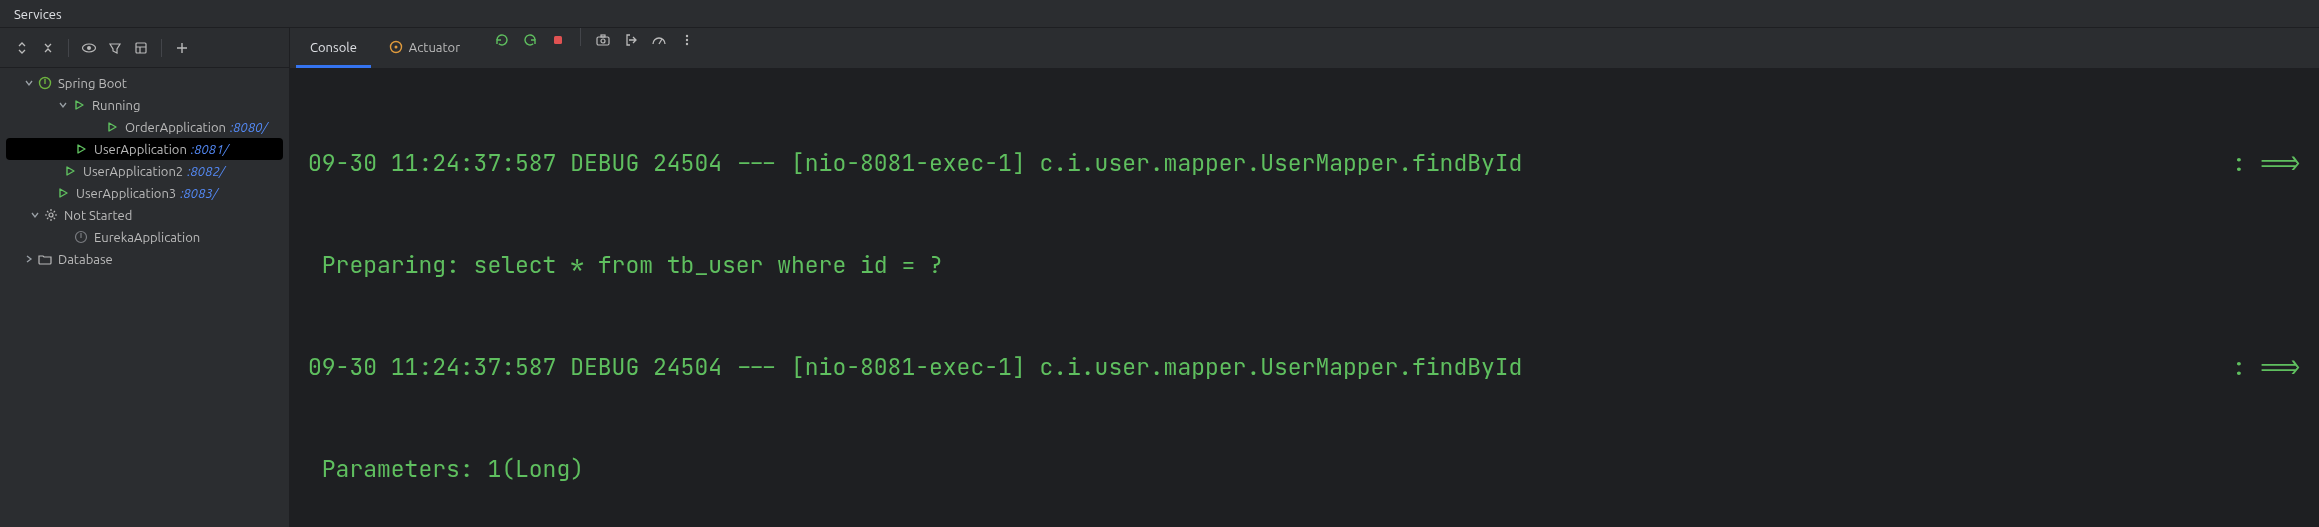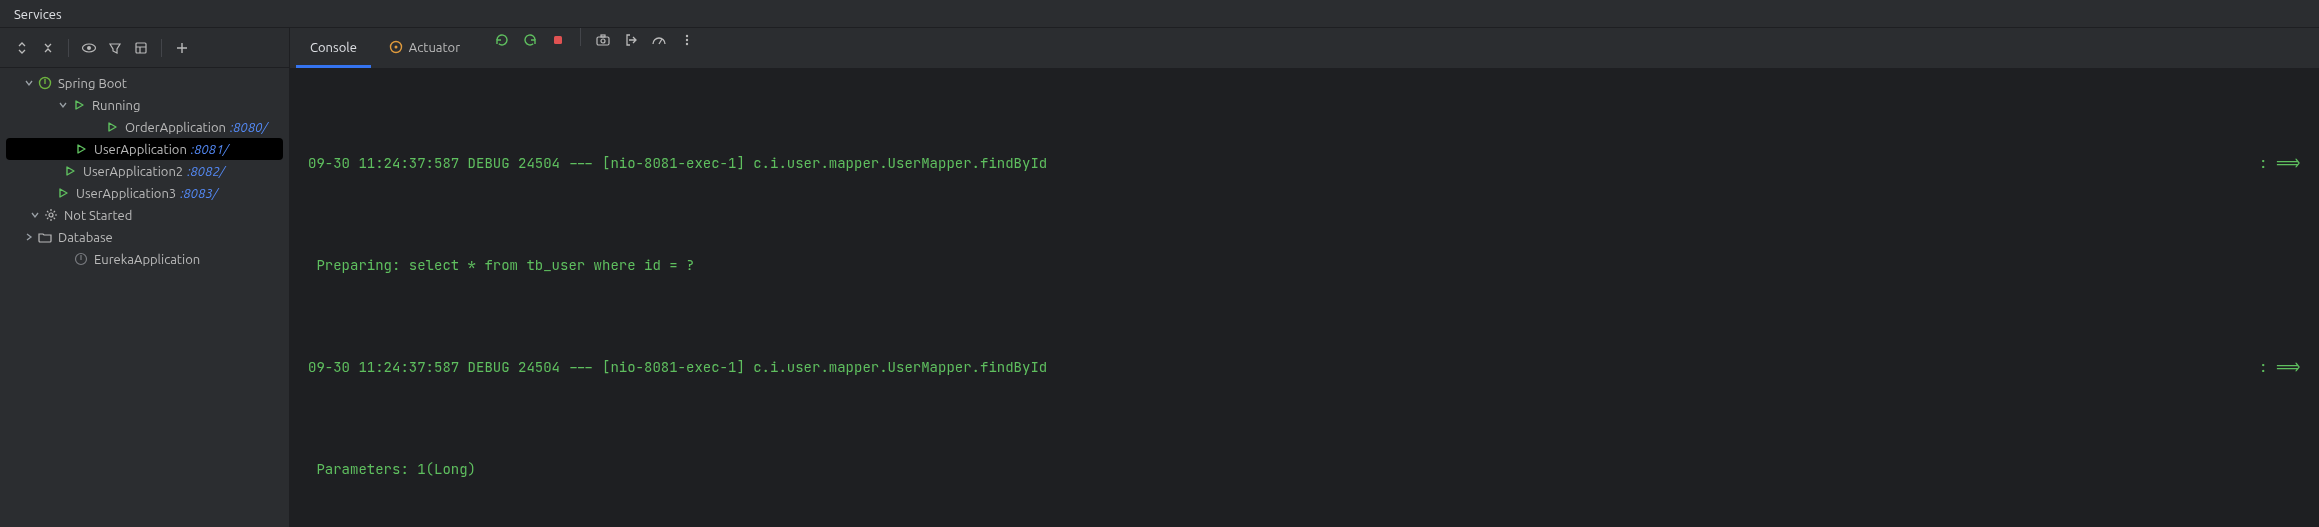--- a/index.html
+++ b/index.html
@@ -121,21 +121,21 @@
     border-bottom: 3px solid transparent;
   }
   .tab.active {
     border-bottom: 3px solid #3574f0;
     color: #dfe1e5;
   }
   .console {
     flex: 1;
     padding: 10px 18px;
     font-family: "JetBrains Mono", Menlo, Consolas, monospace;
-    font-size: 14px;
+    font-size: 23px;
     line-height: 34px;
     color: #5fbf5f;
     white-space: pre;
     overflow: auto;
   }
   .log-line { display: flex; }
   .log-main { flex: 0 0 auto; }
   .log-tail { margin-left: auto; padding-left: 60px; }
   svg { display: block; }
 </style>
@@ -261,42 +261,42 @@
             </svg>
           </span>
         <span class="ricon">
             <svg width="14" height="14" viewBox="0 0 14 14">
               <circle cx="7" cy="7" r="2" stroke="#bababa" stroke-width="1.2" fill="none"></circle>
               <path d="M7 1v2M7 11v2M1 7h2M11 7h2M3 3l1.4 1.4M9.6 9.6L11 11M11 3L9.6 4.4M4.4 9.6L3 11" stroke="#bababa" stroke-width="1.2"></path>
             </svg>
           </span>
         <span class="label">Not Started</span>
       </div>
+      <div class="tree-row" style="padding-left:72px">
+        <span class="ricon">
+            <svg width="14" height="14" viewBox="0 0 14 14">
+              <circle cx="7" cy="7" r="5.5" stroke="#7a7c80" stroke-width="1.2" fill="none"></circle>
+              <path d="M7 3v5" stroke="#7a7c80" stroke-width="1.2"></path>
+            </svg>
+          </span>
+        <span class="label">EurekaApplication</span>
+      </div>
+
       <div class="tree-row" style="padding-left:22px">
         <span class="chev">
             <svg width="10" height="10" viewBox="0 0 10 10">
               <path d="M3 2l4 3-4 3" stroke="#9aa0a6" stroke-width="1.3" fill="none"></path>
             </svg>
           </span>
         <span class="ricon">
             <svg width="14" height="12" viewBox="0 0 14 12">
               <path d="M1 3h4l1 1h7v6a1 1 0 0 1-1 1H2a1 1 0 0 1-1-1V3z" stroke="#bababa" stroke-width="1.2" fill="none"></path>
             </svg>
           </span>
         <span class="label">Database</span>
-      </div>
-
-      <div class="tree-row" style="padding-left:72px">
-        <span class="ricon">
-            <svg width="14" height="14" viewBox="0 0 14 14">
-              <circle cx="7" cy="7" r="5.5" stroke="#7a7c80" stroke-width="1.2" fill="none"></circle>
-              <path d="M7 3v5" stroke="#7a7c80" stroke-width="1.2"></path>
-            </svg>
-          </span>
-        <span class="label">EurekaApplication</span>
       </div>
     </div>
   </div>
 
   <div class="right-panel">
     <div class="right-toolbar">
       <div class="tab active">
         <span>Console</span>
       </div>
       <div class="tab">

